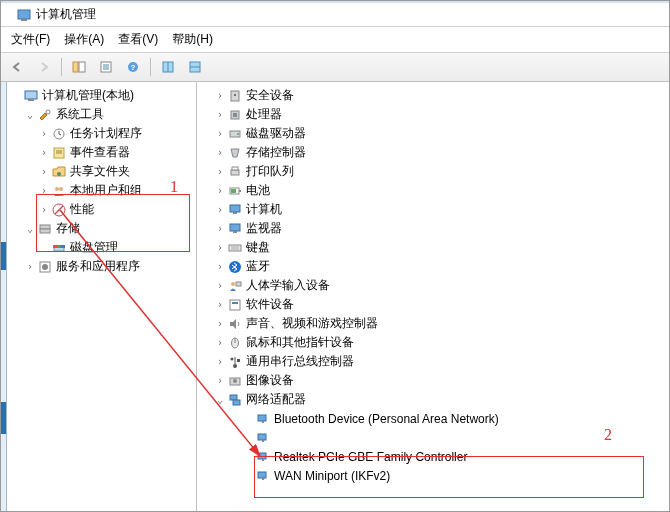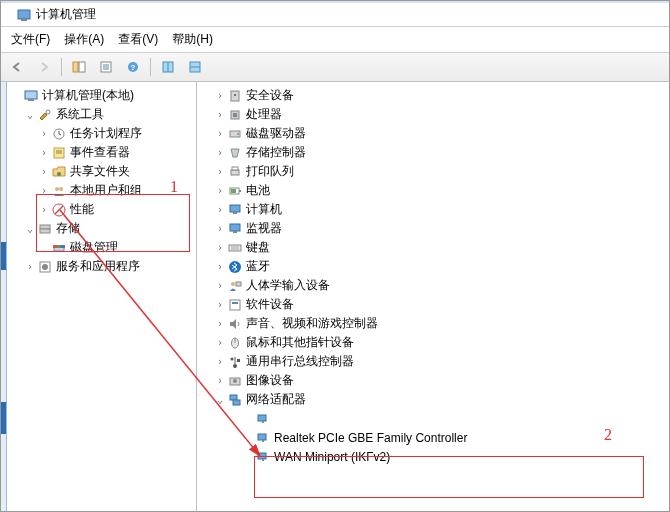--- a/index.html
+++ b/index.html
@@ -399,20 +399,30 @@
       </div>
       <div id="netdevs">
           <div class="tree-row indent-3">
             <span class="expander empty"></span>
             <span class="icon-sm">
               <svg width="16" height="16">
                 <rect x="3" y="4" width="8" height="6" fill="#6aa8e0" stroke="#3a6ea5"></rect>
                 <rect x="7" y="10" width="2" height="2" fill="#888"></rect>
               </svg>
             </span>
+            <span>Bluetooth Device (Personal Area Network)</span>
+          </div>
+          <div class="tree-row indent-3">
+            <span class="expander empty"></span>
+            <span class="icon-sm">
+              <svg width="16" height="16">
+                <rect x="3" y="4" width="8" height="6" fill="#6aa8e0" stroke="#3a6ea5"></rect>
+                <rect x="7" y="10" width="2" height="2" fill="#888"></rect>
+              </svg>
+            </span>
           </div>
           <div class="tree-row indent-3">
             <span class="expander empty"></span>
             <span class="icon-sm">
               <svg width="16" height="16">
                 <rect x="3" y="4" width="8" height="6" fill="#6aa8e0" stroke="#3a6ea5"></rect>
                 <rect x="7" y="10" width="2" height="2" fill="#888"></rect>
               </svg>
             </span>
             <span>Realtek PCIe GBE Family Controller</span>

